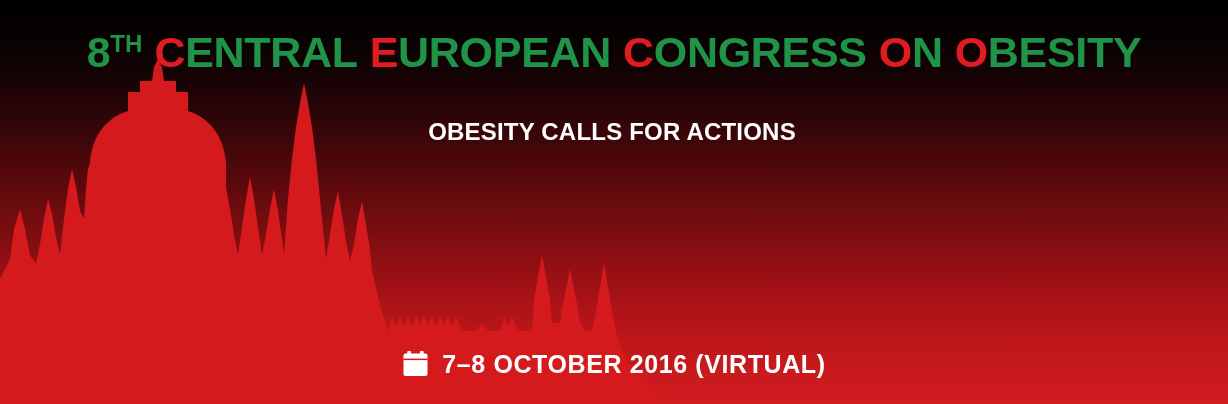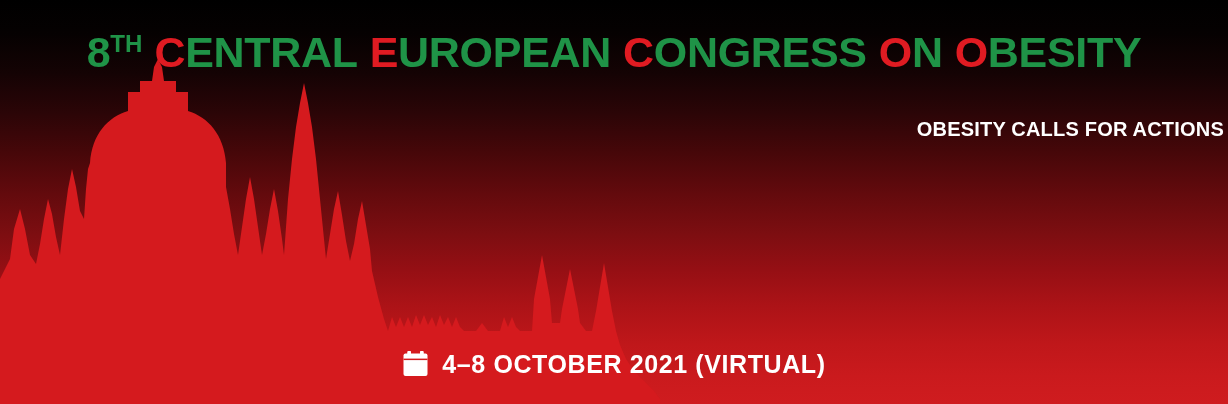--- a/index.html
+++ b/index.html
@@ -60,24 +60,24 @@
     vertical-align:super;
     letter-spacing:0;
   }
   #title-row .sp { display:inline-block; width:12px; }
 
   
   #subtitle-main {
     position:absolute;
     left:0; right:4px;
     top:118px;
-    text-align:right;
+    text-align:center;
     color:#ffffff;
     font-weight:bold;
-    font-size:20px;
+    font-size:24px;
     letter-spacing:0.2px;
     white-space:nowrap;
     z-index:5;
   }
   #subtitle-sub {
     position:absolute;
     left:0; right:0;
     top:160px;
     text-align:center;
     color:#ffffff;
@@ -177,16 +177,16 @@
 
   <div id="date-row">
     <svg id="calendar-icon" viewBox="0 0 27 26" aria-hidden="true">
       <rect x="5.5" y="0" width="3.4" height="5" rx="1" fill="#ffffff"></rect>
       <rect x="18.1" y="0" width="3.4" height="5" rx="1" fill="#ffffff"></rect>
       <rect x="1.5" y="2.6" width="24" height="22.4" rx="2" fill="#ffffff"></rect>
       <rect x="1.5" y="7.6" width="24" height="1.5" fill="#d51a1e"></rect>
       <rect x="5.5" y="0" width="3.4" height="5" rx="1" fill="#ffffff"></rect>
       <rect x="18.1" y="0" width="3.4" height="5" rx="1" fill="#ffffff"></rect>
     </svg>
-    <div id="date-text">4–8  OCTOBER  2021  (VIRTUAL)</div>
+    <div id="date-text">7–8  OCTOBER  2016  (VIRTUAL)</div>
   </div>
 
 </div>
 
 </body></html>

